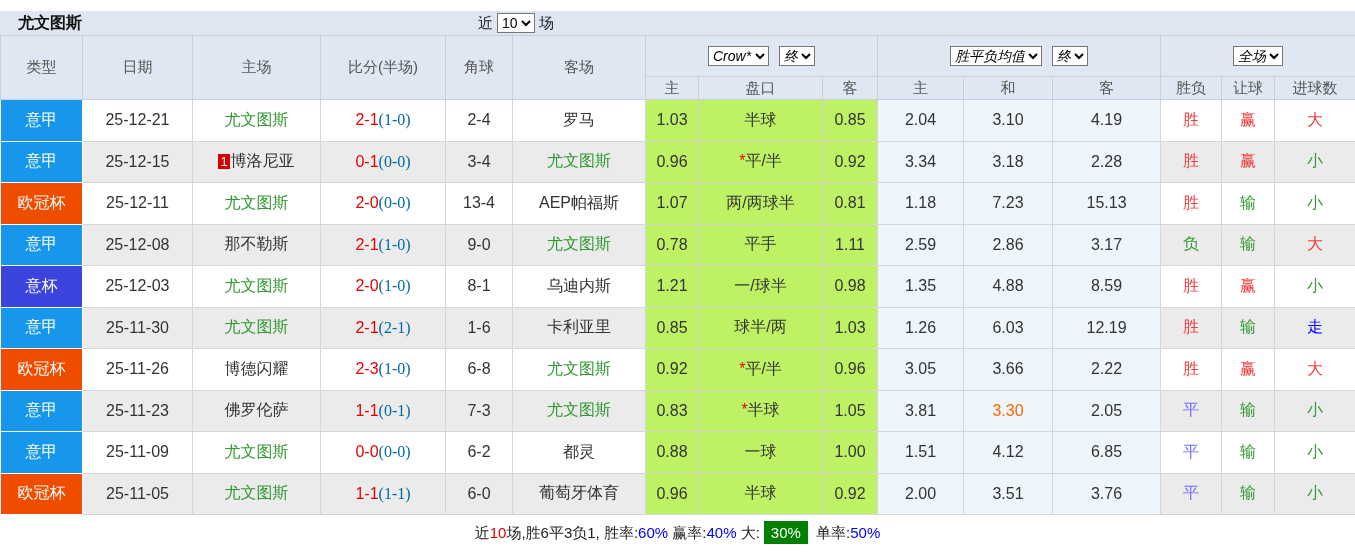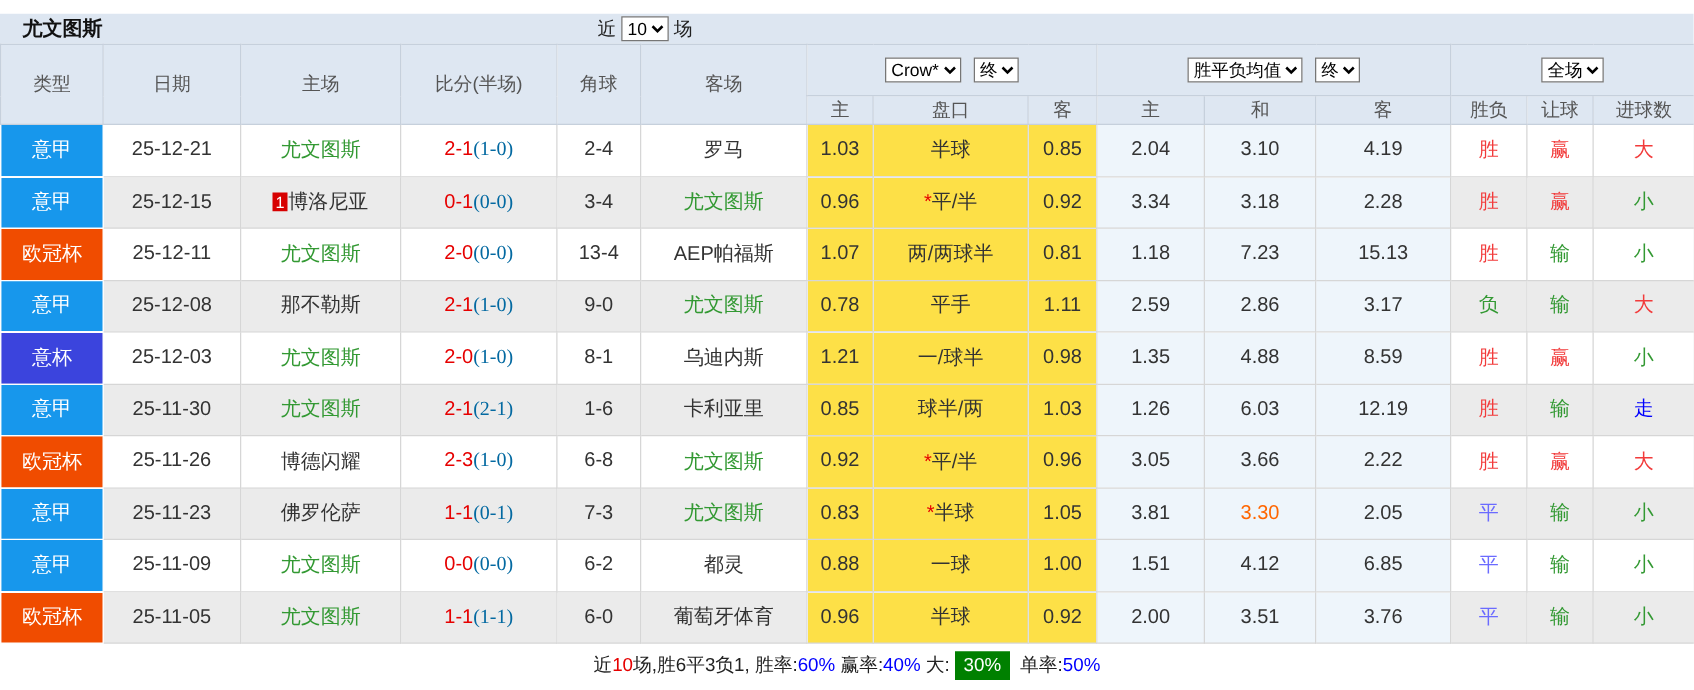--- a/index.html
+++ b/index.html
@@ -14,25 +14,25 @@
   .filters{position:absolute;left:478px;top:0;height:24px;display:flex;align-items:center;font-size:15px;color:#222;white-space:nowrap;}
   .filters select{margin:0 4px;font-size:14px;background:#fff;}
   label.cb{display:inline-flex;align-items:center;margin-left:5px;cursor:pointer;}
   label.cb input{width:15px;height:15px;accent-color:#1a73e8;margin:0 1px 0 0;}
   
   table.match-table{position:absolute;top:35px;left:0;width:1355px;border-collapse:collapse;table-layout:fixed;}
   th,td{text-align:center;overflow:hidden;white-space:nowrap;padding:0;}
   thead th{background:#dee7f2;color:#555;font-weight:normal;font-size:15px;border:1px solid #c6d0dc;}
   tr.h1 th{height:40px;}
   tr.h2 th{height:22px;}
-  .sel-cell select{font-size:14px;margin:0 5px;background:#fff;}
+  .sel-cell select{font-size:14px;margin:0 5px;background:#fff;font-style:italic;}
   tbody td{font-size:16px;border:1px solid #d6d6d6;background:#fff;}
   tbody tr{height:41.5px;}
   tr.even-row td{background:#ebebeb;}
-  tbody td.cream{background:#fde047;}
+  tbody td.cream{background:#bef264;}
   tbody td.avgbg{background:#eef5fb;}
   td.col-type{color:#fff;font-size:16px;border:1px solid #fdfdfd;}
   .rank{background:#d70000;color:#fff;font-size:13px;padding:0 2px;margin-right:1px;}
   .rank:empty{display:none;}
   .ft{color:#e60000;}
   .ht{color:#0369a1;font-family:Liberation Serif, serif;}
   .star{color:#e60000;}
   .star:empty{display:none;}
   .c-red{color:#f23b3b;}
   .c-green{color:#339933;}

